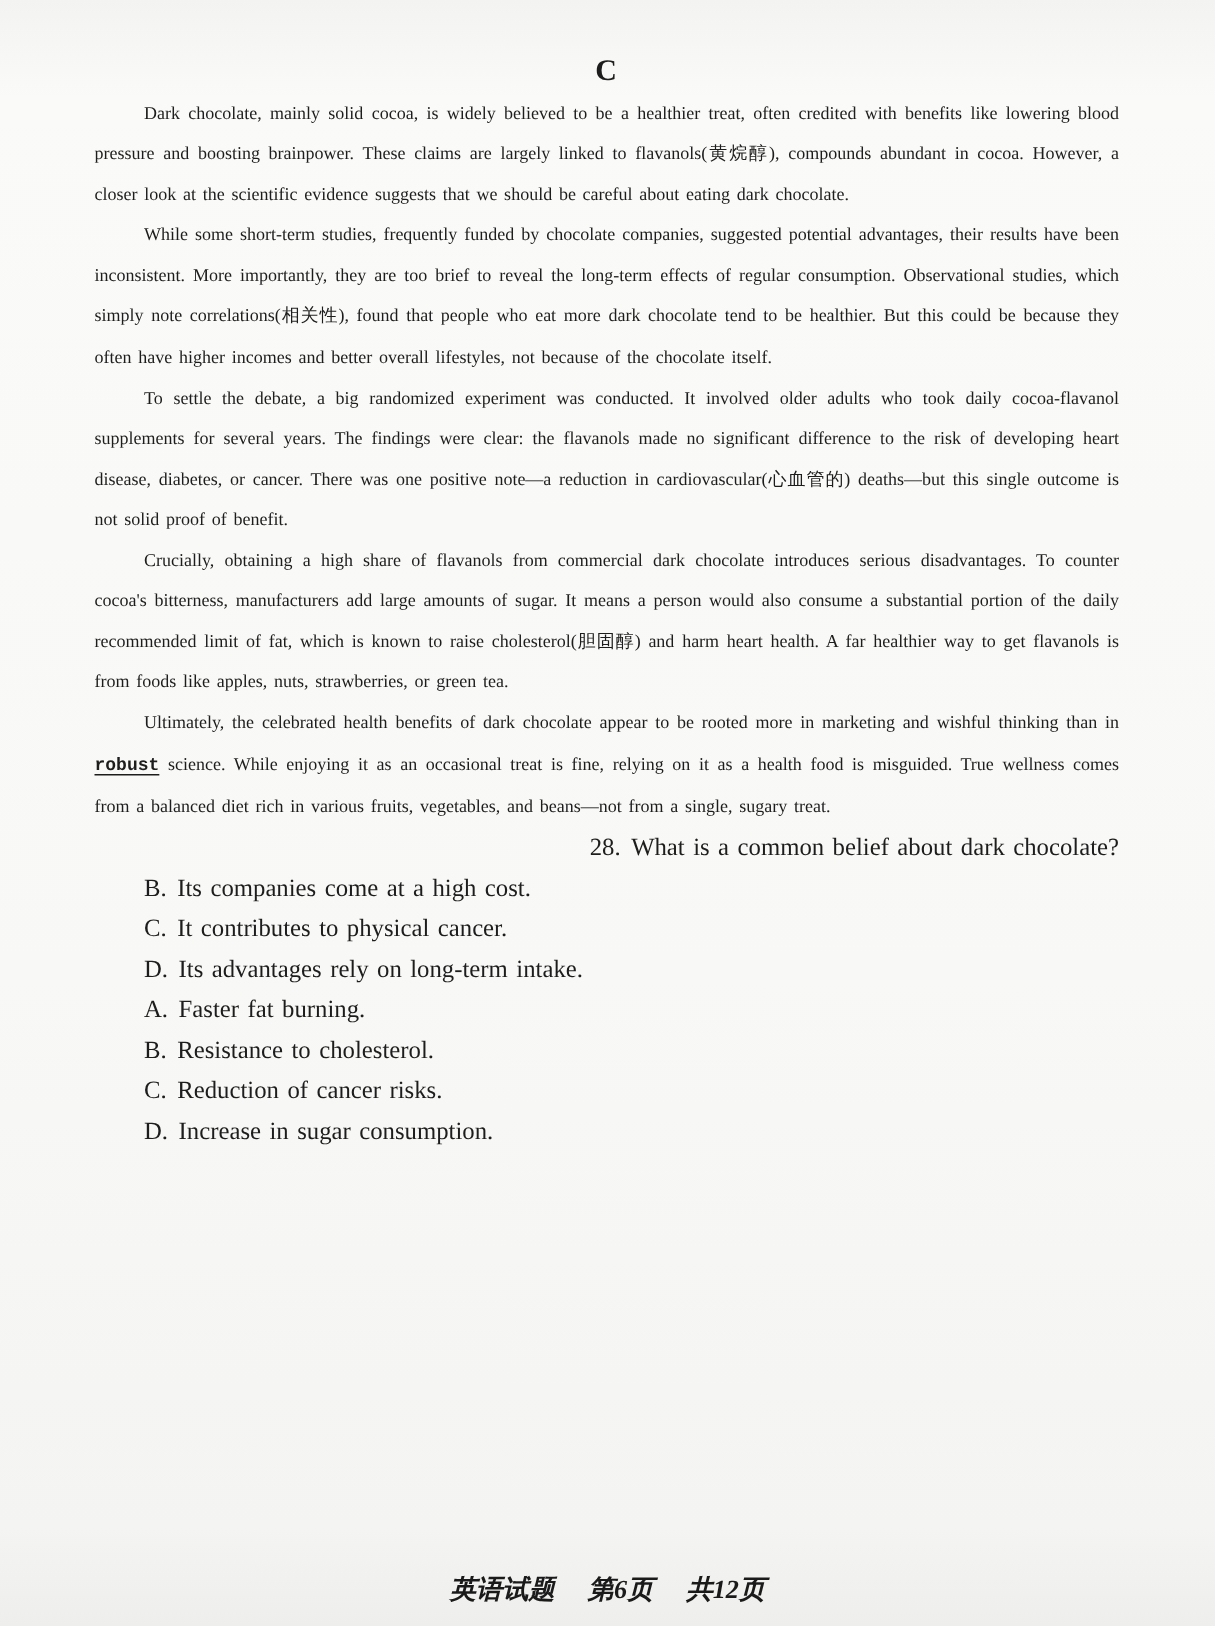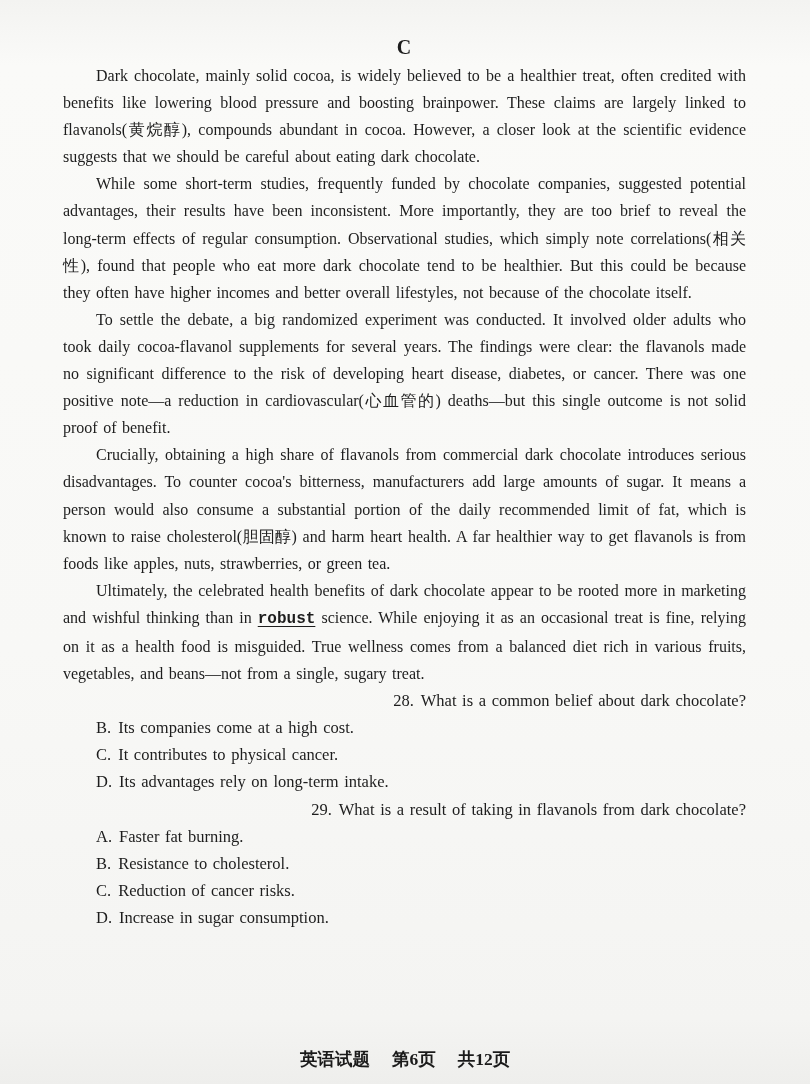--- a/index.html
+++ b/index.html
@@ -22,21 +22,21 @@
   .section-heading {
     text-align: center;
     font-weight: bold;
     font-size: 20px;
     line-height: 28px;
     letter-spacing: 1px;
     margin: 0 0 1px 0;
   }
   .passage p {
     margin: 0;
-    font-size: 16px;
+    font-size: 12px;
     line-height: 27.1px;
     text-align: justify;
     text-indent: 33px;
     word-spacing: 1.5px;
   }
   .robust-word {
     font-weight: bold;
     text-decoration: underline;
     text-underline-offset: 3px;
     font-family: Liberation Mono, monospace;
@@ -61,21 +61,21 @@
     position: absolute;
     left: 0;
     right: 0;
     bottom: 13px;
     text-align: center;
     font-weight: bold;
     font-size: 17.5px;
     line-height: 24px;
     color: #1a1a1a;
   }
-  .footer span { margin: 12px 11px; }
+  .footer span { margin: 12px 11px; font-style: italic; }
 </style>
 </head>
 <body>
 
 <div class="page">
 
   <p class="section-heading">C</p>
 
   <div class="passage">
     <p>Dark chocolate, mainly solid cocoa, is widely believed to be a healthier treat, often credited with benefits like lowering blood pressure and boosting brainpower. These claims are largely linked to flavanols(黄烷醇), compounds abundant in cocoa. However, a closer look at the scientific evidence suggests that we should be careful about eating dark chocolate.</p>
@@ -88,21 +88,20 @@
   <div class="question">
     <p class="q-stem"><span class="q-num">28.</span><span>What is a common belief about dark chocolate?</span></p>
     <div class="options">
       <div class="option"><span class="opt-label">B.</span><span>Its companies come at a high cost.</span></div>
       <div class="option"><span class="opt-label">C.</span><span>It contributes to physical cancer.</span></div>
       <div class="option"><span class="opt-label">D.</span><span>Its advantages rely on long-term intake.</span></div>
     </div>
   </div>
 
   <div class="question">
-    <p class="q-stem"><span class="q-num">29.</span><span>What is a result of taking in flavanols from dark chocolate?</span></p>
     <div class="options">
       <div class="option"><span class="opt-label">A.</span><span>Faster fat burning.</span></div>
       <div class="option"><span class="opt-label">B.</span><span>Resistance to cholesterol.</span></div>
       <div class="option"><span class="opt-label">C.</span><span>Reduction of cancer risks.</span></div>
       <div class="option"><span class="opt-label">D.</span><span>Increase in sugar consumption.</span></div>
     </div>
   </div>
 
   <div class="footer">
     <span>英语试题</span><span>第6页</span><span>共12页</span>

